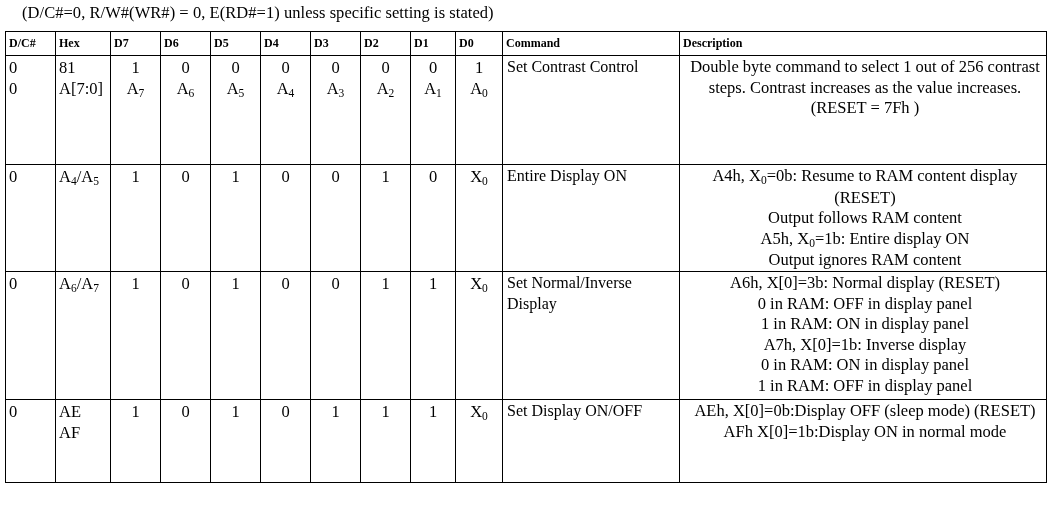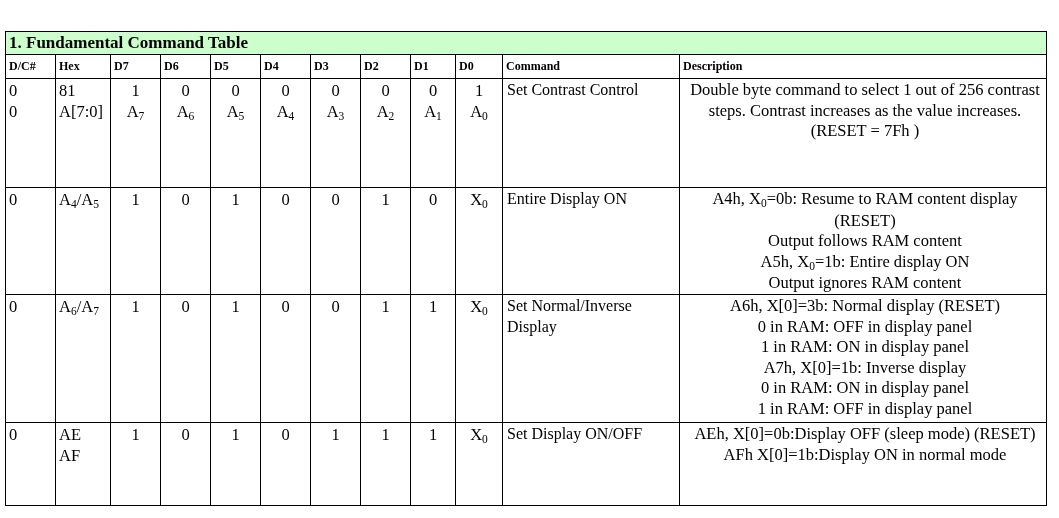--- a/index.html
+++ b/index.html
@@ -119,43 +119,39 @@
   .r1 td { height: 108px; }
   .r2 td { height: 103px; }
   .r3 td { height: 127px; }
   .r4 td { height: 82px; }
 </style>
 </head>
 <body>
 
 <div class="page">
 
+  <div class="preamble">(D/C#=0, R/W#(WR#) = 0, E(RD#=1) unless specific setting is stated)</div>
 
   <table class="cmd-table">
     <colgroup>
       <col style="width:50px">
       <col style="width:55px">
       <col style="width:50px">
       <col style="width:50px">
       <col style="width:50px">
       <col style="width:50px">
       <col style="width:50px">
       <col style="width:50px">
       <col style="width:45px">
       <col style="width:47px">
       <col style="width:177px">
       <col style="width:367px">
     </colgroup>
 
     <tbody>
-        <tr class="section-bar">
-      <td colspan="12">
-        <div class="section-title">1. Fundamental Command Table</div>
-      </td>
-    </tr>
 
     <tr class="head-row">
       <td>
             <div class="col-head">D/C#</div>
           </td>
       <td>
             <div class="col-head">Hex</div>
           </td>
       <td>
             <div class="col-head">D7</div>

